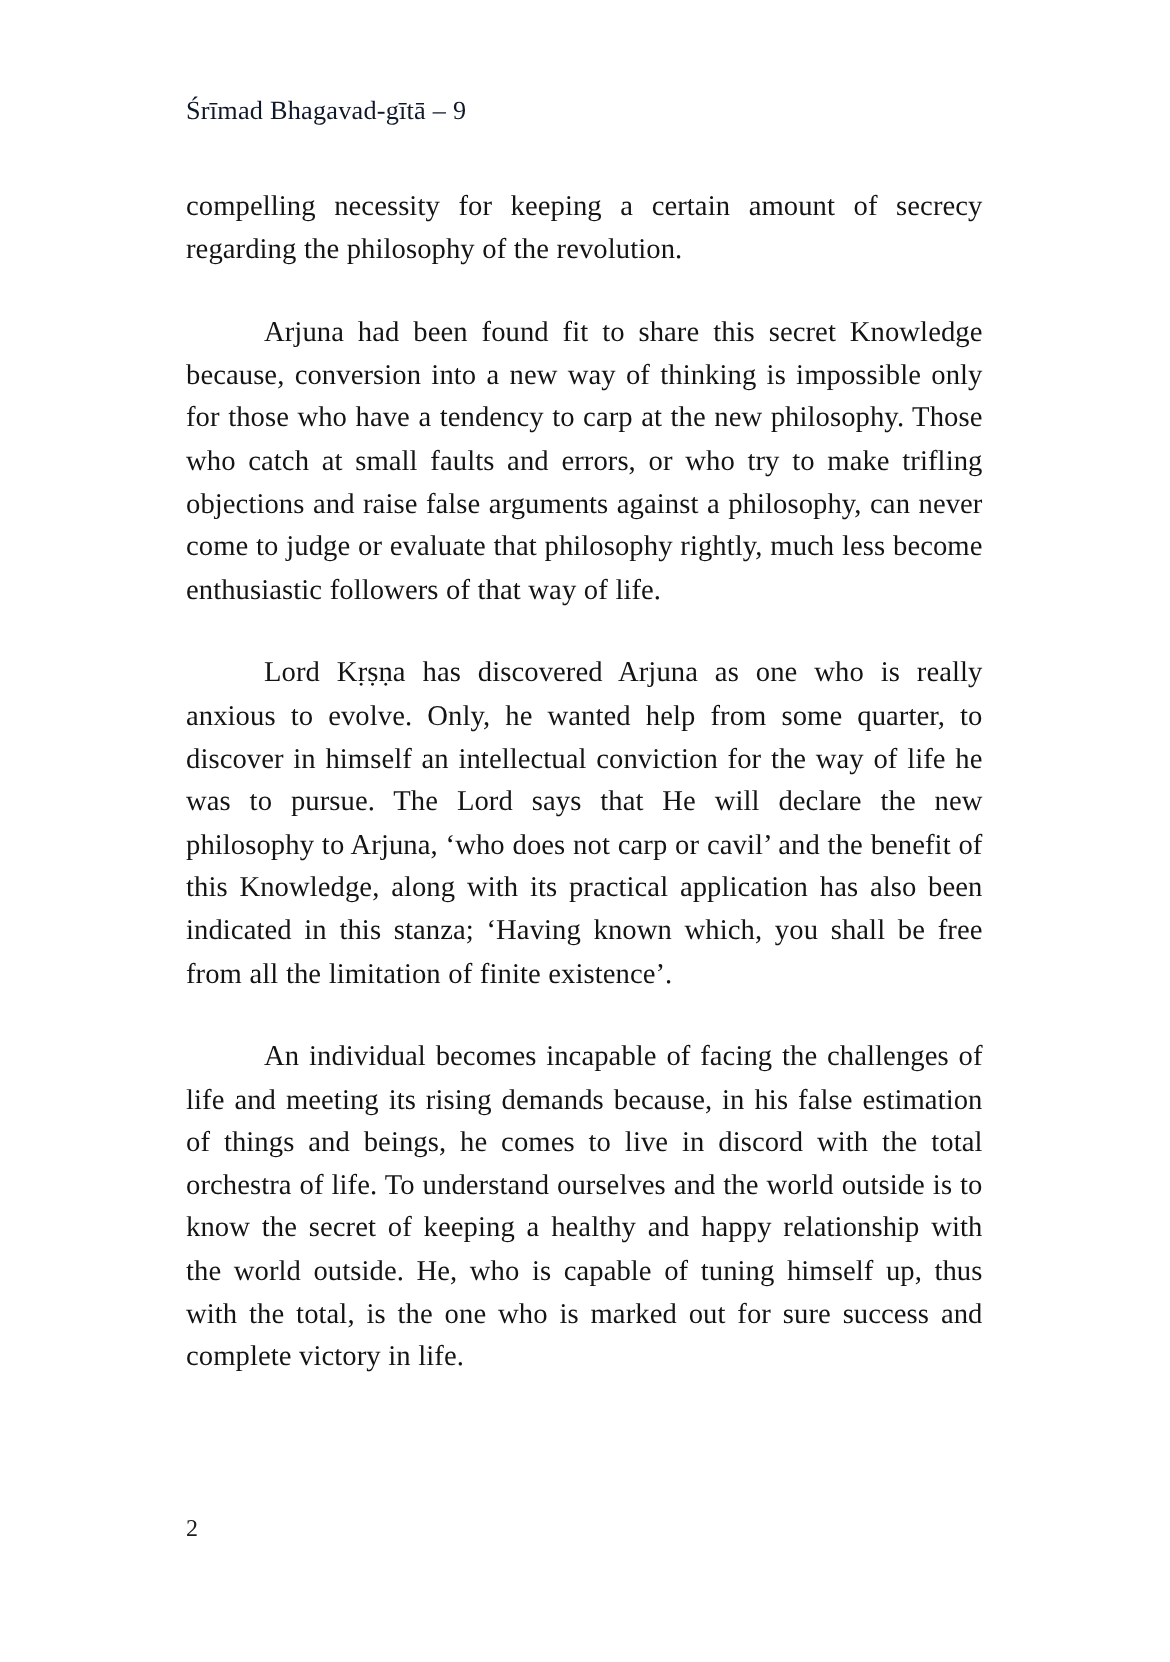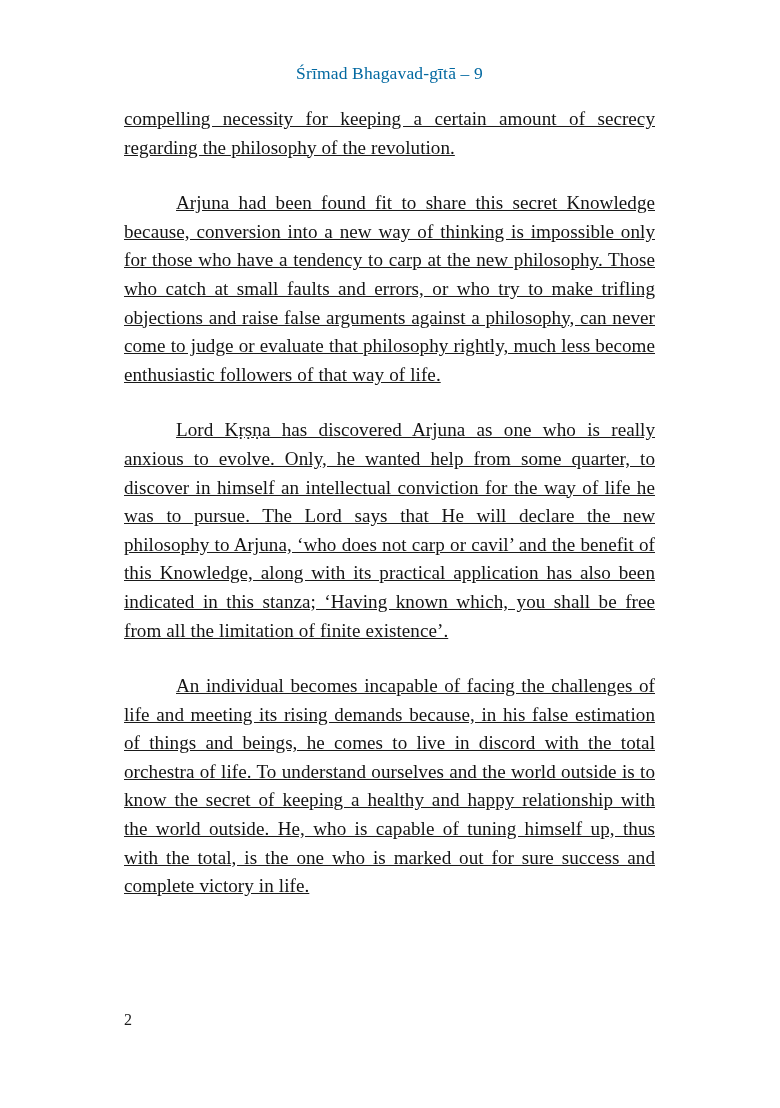--- a/index.html
+++ b/index.html
@@ -20,35 +20,34 @@
     color: #1a1a1a;
     -webkit-font-smoothing: antialiased;
   }
 
   
   .running-head {
     position: absolute;
     top: 62px;
     left: 124px;
     width: 531px;
-    text-align: center;
+    text-align: left;
     font-size: 17.5px;
     line-height: 22px;
     letter-spacing: 0.15px;
-    color: #0369a1;
+    color: #0f172a;
     white-space: nowrap;
   }
 
   
   .text-block {
     position: absolute;
-    top: 105px;
+    top: 124px;
     left: 124px;
     width: 531px;
-    text-decoration: underline;
   }
 
   .para {
     margin: 0 0 27px 0;
     font-size: 19.1px;
     line-height: 28.6px;
     text-align: justify;
     text-justify: inter-word;
     color: #141414;
     letter-spacing: 0.05px;

